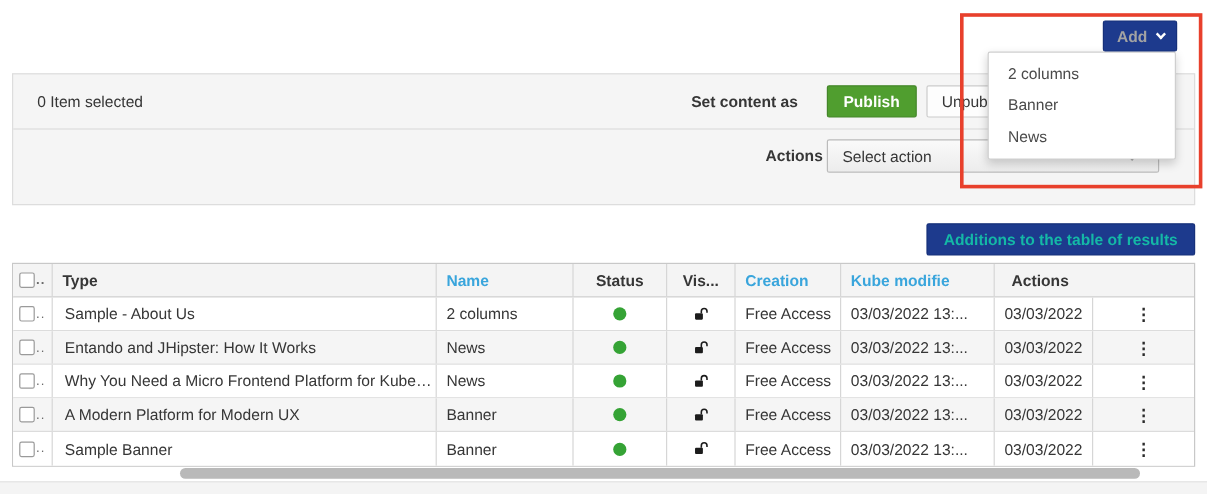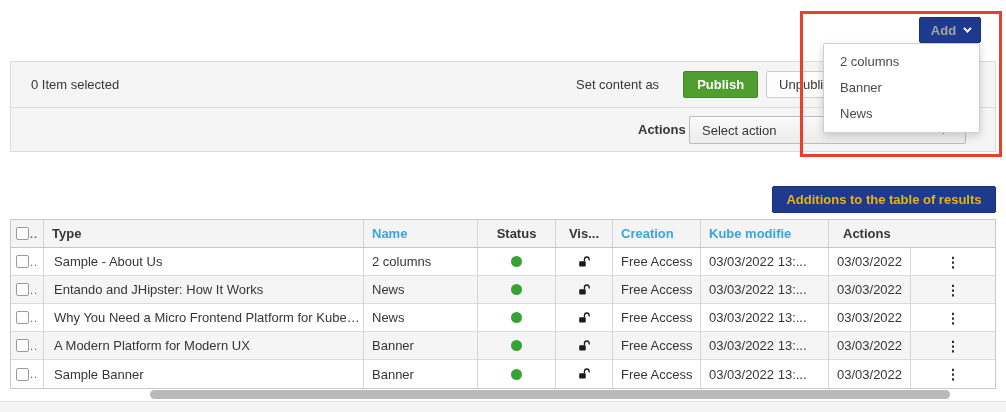--- a/index.html
+++ b/index.html
@@ -38,33 +38,33 @@
   }
 
   
   .annotation-rect {
     position: absolute; left: 800px; top: 11px; width: 202px; height: 146px;
     border: 3px solid var(--annotation); z-index: 50; pointer-events: none;
   }
 
   
   .toolbar {
-    position: absolute; left: 10px; top: 61px; width: 986px; height: 91px;
+    position: absolute; left: 10px; top: 61px; width: 986px; height: 110px;
     background: #f5f5f5; border: 1px solid #dddddd; z-index: 1;
   }
   .toolbar-row1 {
     position: relative; height: 46px; border-bottom: 1px solid #dddddd;
     display: flex; align-items: center;
   }
   .selected-count { padding-left: 20px; color: #363636; }
   .set-content-group {
     position: absolute; left: 565px; top: 0; height: 100%;
     display: flex; align-items: center;
   }
-  .set-content-label { font-weight: normal; margin-right: 24px; }
+  .set-content-label { font-weight: bold; margin-right: 24px; }
   .btn-publish {
     background: var(--green); color: #fff; font-weight: bold; font-size: 13px;
     border: 1px solid #44862a; border-radius: 2px; padding: 5px 13px;
     cursor: pointer; margin-right: 8px;
   }
   .btn-unpublish {
     background: #fdfdfd; color: #363636; font-size: 13px;
     border: 1px solid #cccccc; border-radius: 2px; padding: 5px 12px;
     cursor: pointer; white-space: nowrap;
   }
@@ -75,21 +75,21 @@
     background: linear-gradient(#fafafa, #ececec);
     border: 1px solid #bbbbbb; border-radius: 2px;
     display: flex; align-items: center; cursor: pointer;
   }
   .select-action .select-value { padding-left: 12px; color: #363636; }
   .select-action .chev.dark { position: absolute; right: 20px; top: 11px; }
 
   
   .additions-btn {
     position: absolute; left: 772px; top: 186px; width: 224px; height: 27px;
-    background: var(--navy); color: #eab308; font-weight: bold; font-size: 13px;
+    background: var(--navy); color: #14b8a6; font-weight: bold; font-size: 13px;
     border: 1px solid var(--navy-dark); border-radius: 2px;
     display: flex; align-items: center; justify-content: center; cursor: pointer;
   }
 
   
   .content-table {
     position: absolute; left: 10px; top: 219px; width: 986px;
     border: 1px solid #c8c8c8; background: #fff;
   }
   .t-row {

